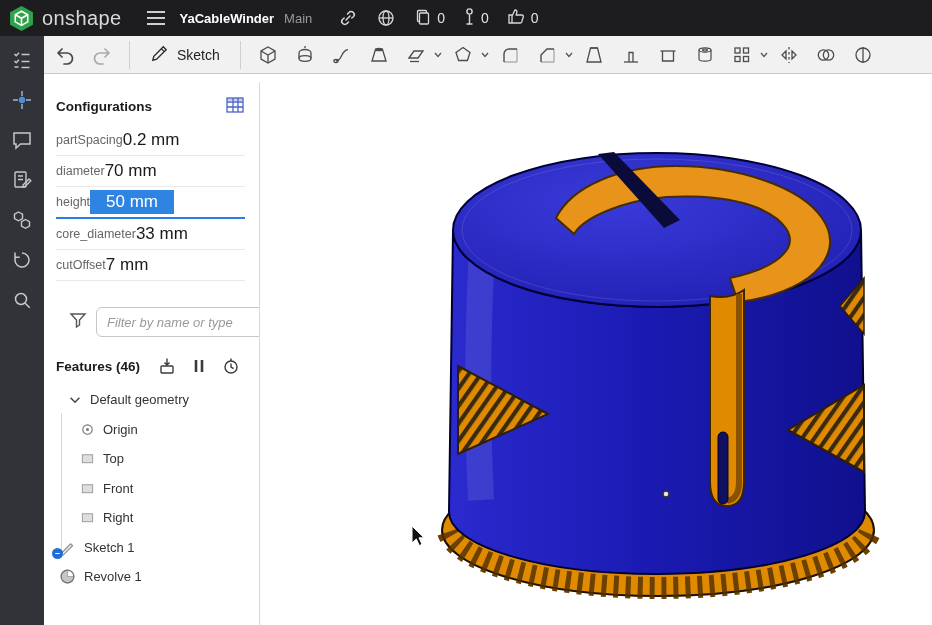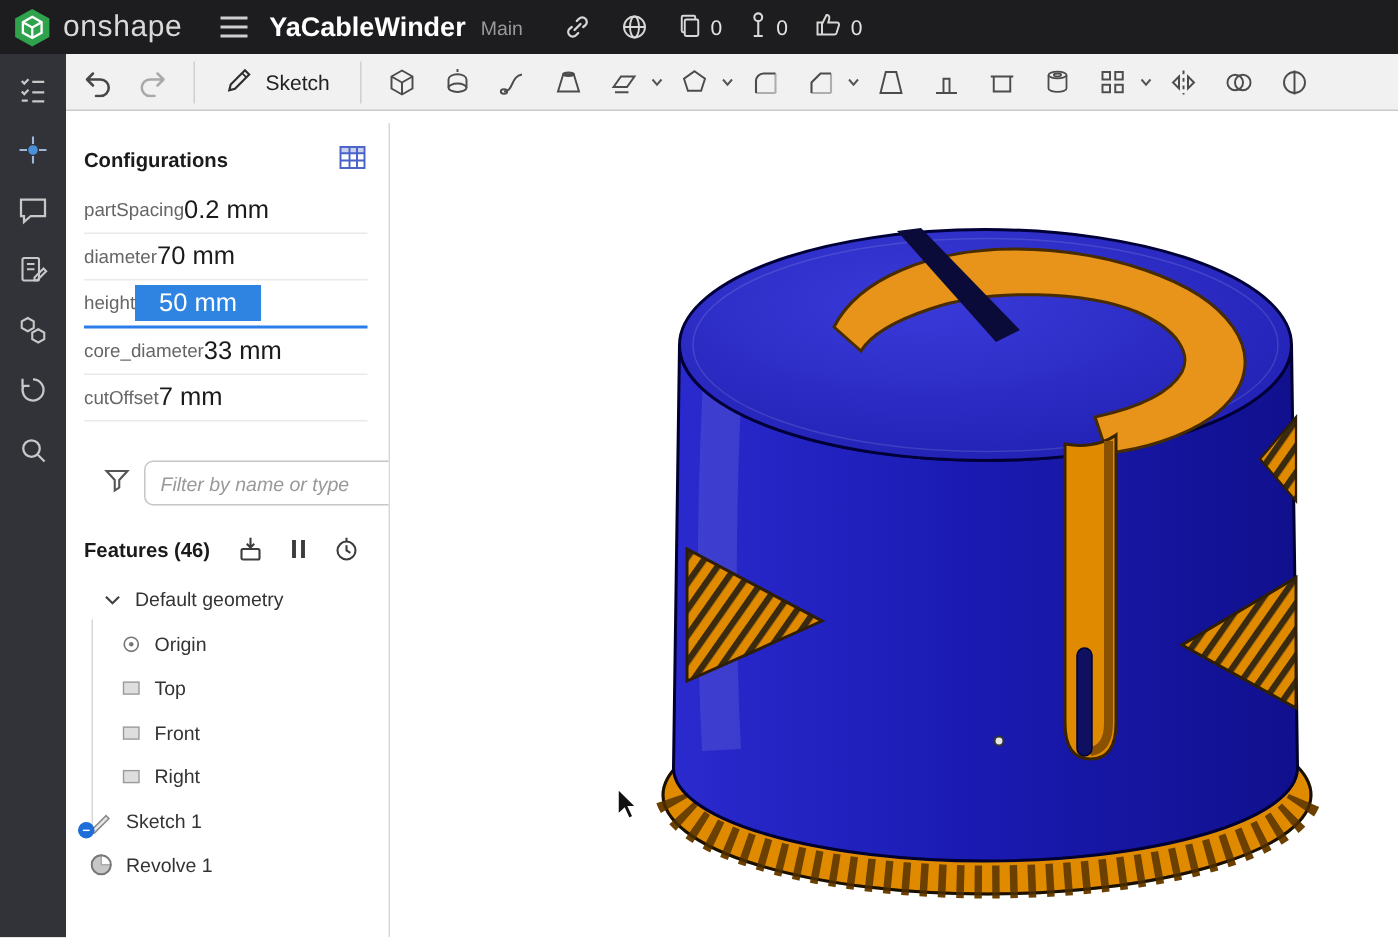--- a/index.html
+++ b/index.html
@@ -4,21 +4,21 @@
 <style>
   html,body{margin:0;padding:0;background:#fff;}
   body{font-family:"Liberation Sans",sans-serif;}
   #app{position:relative;width:932px;height:625px;overflow:hidden;background:#fff;}
 
   
   .topbar{position:absolute;top:0;left:0;right:0;height:36px;background:#1d1d1f;display:flex;align-items:center;color:#e6e6e6;z-index:5;}
   .logo{margin-left:9px;display:flex;align-items:center;}
   .brand{font-size:20px;color:#d9d9d9;margin-left:8px;letter-spacing:.4px;}
   .hamburger{margin-left:24px;display:flex;align-items:center;cursor:pointer;}
-  .doc-title{font-size:18px;font-weight:700;color:#fff;margin-left:14px;white-space:nowrap;}
+  .doc-title{font-size:13px;font-weight:700;color:#fff;margin-left:14px;white-space:nowrap;}
   .workspace{font-size:13px;color:#999;margin-left:10px;}
   .tb-actions{display:flex;align-items:center;gap:18px;margin-left:26px;}
   .tb-icon{display:flex;align-items:center;cursor:pointer;}
   .tb-count{display:flex;align-items:center;gap:5px;font-size:14px;color:#e2e2e2;cursor:pointer;}
 
   
   .toolbar{position:absolute;top:36px;left:44px;right:0;height:38px;background:#f1f1f1;border-bottom:1px solid #c9c9c9;display:flex;align-items:center;padding:0 4px;gap:3px;overflow:hidden;box-sizing:border-box;}
   .tbtn{width:34px;height:36px;display:flex;align-items:center;justify-content:center;background:none;border:none;padding:0;cursor:pointer;flex:0 0 auto;}
   .combo{display:flex;align-items:center;flex:0 0 auto;}
   .caret{width:10px;display:flex;align-items:center;justify-content:center;}

